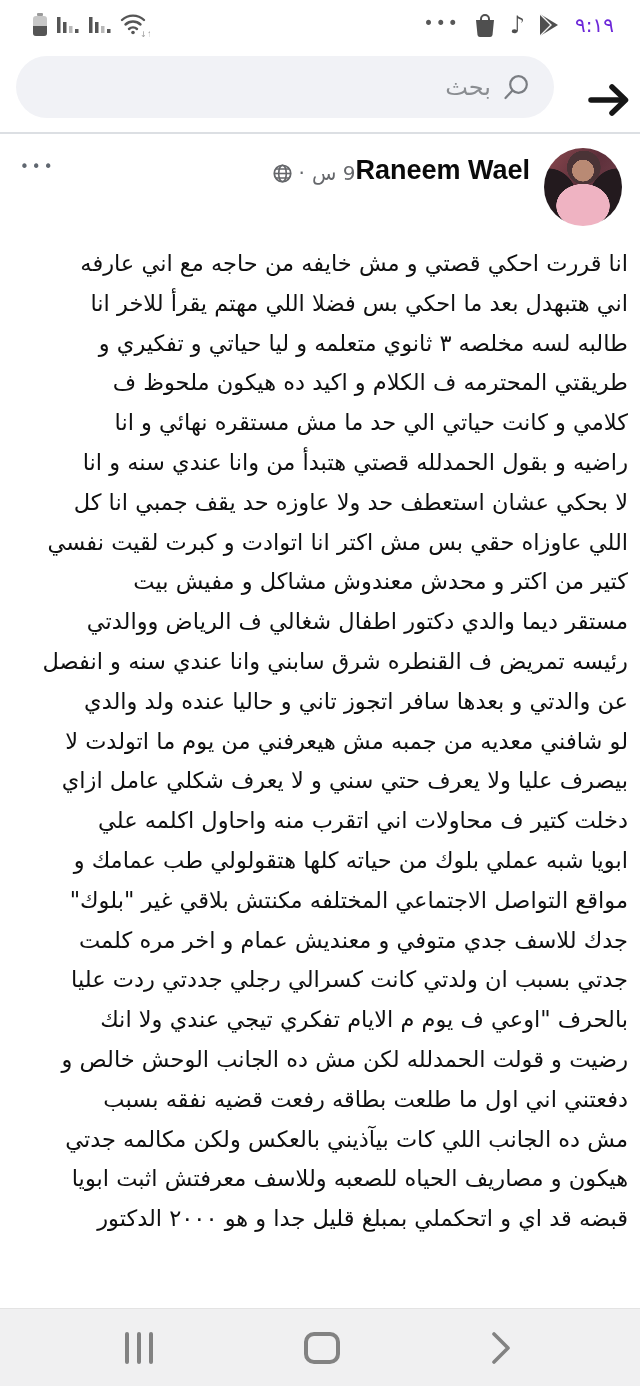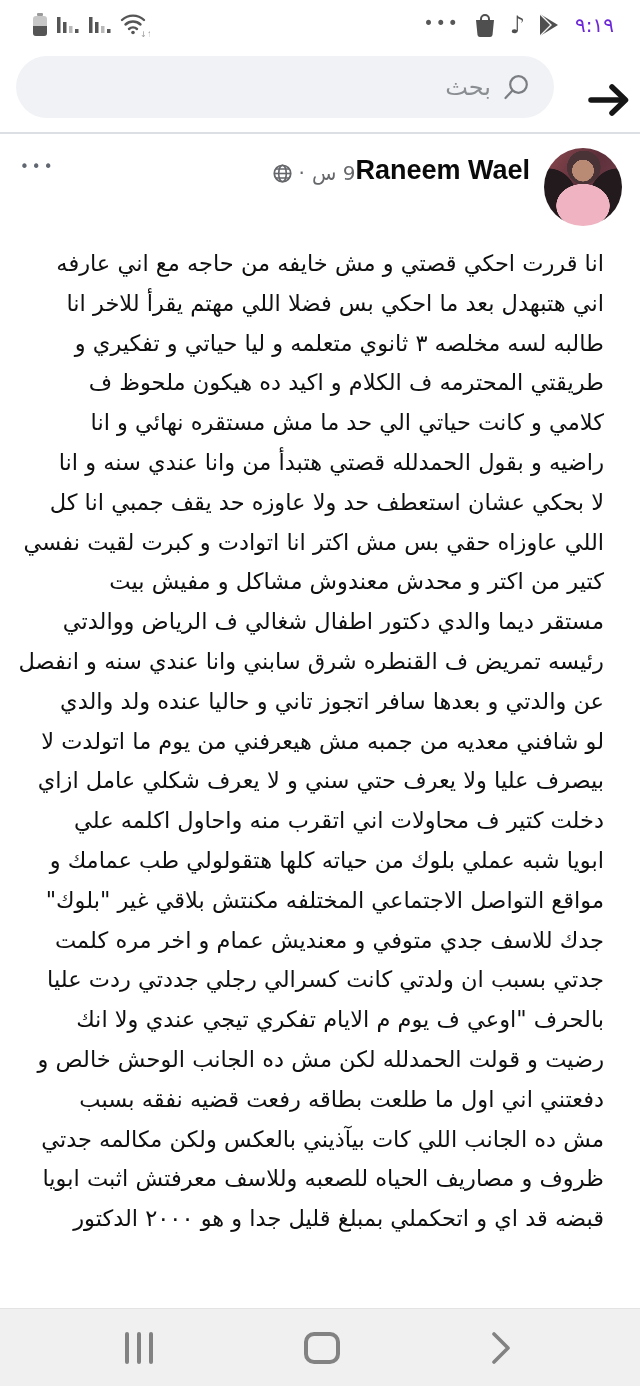--- a/index.html
+++ b/index.html
@@ -45,21 +45,21 @@
       linear-gradient(125deg,#8f4a50 0%,#5c2f3a 45%,#7d4752 100%);
   }
   .author-block{display:flex;flex-direction:row;align-items:flex-start;padding-top:6px;justify-content:center;}
   .author-name{font-weight:bold;font-size:27px;color:#0a0a0a;line-height:32px;direction:ltr;
     font-family:"Liberation Sans","DejaVu Sans",sans-serif;}
   .post-meta{display:flex;align-items:center;gap:7px;margin-top:7px;color:#65676b;font-size:20px;}
   .meta-dot{font-size:20px;line-height:1;}
   .header-spacer{flex:1;}
   .post-menu{color:#606770;font-size:15px;letter-spacing:3px;margin-top:10px;cursor:pointer;}
   
-  .post-text{padding:12px 36px 0 18px;direction:rtl;}
+  .post-text{padding:12px 12px 0 18px;direction:rtl;}
   .post-line{
     font-size:22.5px;line-height:39.8px;color:#101010;text-align:right;
     white-space:nowrap;overflow:hidden;
   }
   
   .nav-bar{
     position:absolute;left:0;bottom:0;width:640px;height:78px;
     background:#f0f0f1;border-top:1px solid #e3e3e3;box-sizing:border-box;
     display:flex;align-items:center;justify-content:space-between;
     padding:0 128px 0 125px;
@@ -186,21 +186,21 @@
       <div class="post-line">بيصرف عليا ولا يعرف حتي سني و لا يعرف شكلي عامل ازاي</div>
       <div class="post-line">دخلت كتير ف محاولات اني اتقرب منه واحاول اكلمه علي</div>
       <div class="post-line">ابويا شبه عملي بلوك من حياته كلها هتقولولي طب عمامك و</div>
       <div class="post-line">مواقع التواصل الاجتماعي المختلفه مكنتش بلاقي غير "بلوك"</div>
       <div class="post-line">جدك للاسف جدي متوفي و معنديش عمام و اخر مره كلمت</div>
       <div class="post-line">جدتي بسبب ان ولدتي كانت كسرالي رجلي جددتي ردت عليا</div>
       <div class="post-line">بالحرف "اوعي ف يوم م الايام تفكري تيجي عندي ولا انك</div>
       <div class="post-line">رضيت و قولت الحمدلله لكن مش ده الجانب الوحش خالص و</div>
       <div class="post-line">دفعتني اني اول ما طلعت بطاقه رفعت قضيه نفقه بسبب</div>
       <div class="post-line">مش ده الجانب اللي كات بيآذيني بالعكس ولكن مكالمه جدتي</div>
-      <div class="post-line">ظروف و مصاريف الحياه للصعبه وللاسف معرفتش اثبت ابويا</div>
+      <div class="post-line">هيكون و مصاريف الحياه للصعبه وللاسف معرفتش اثبت ابويا</div>
       <div class="post-line">قبضه قد اي و اتحكملي بمبلغ قليل جدا و هو ٢٠٠٠ الدكتور</div>
     </div>
 
   <div class="nav-bar">
     <div class="nav-recents">
       <span></span>
         <span></span>
         <span></span>
     </div>
     <div class="nav-home"></div>

